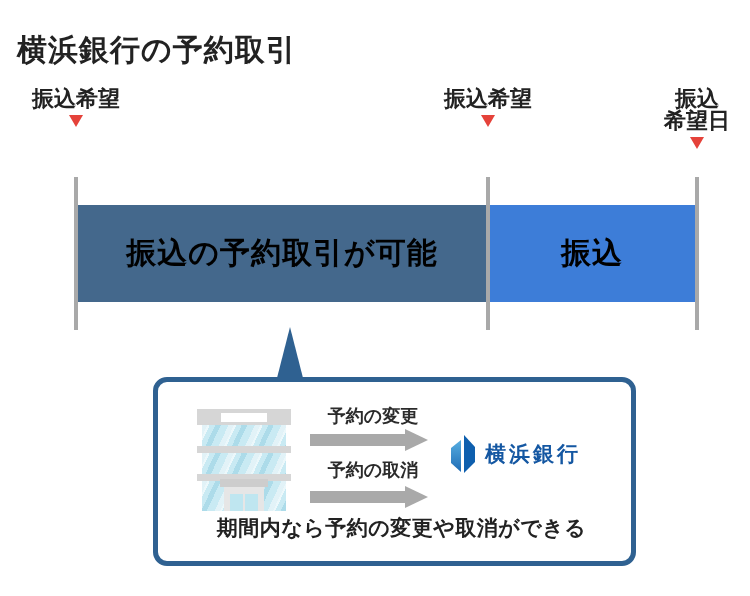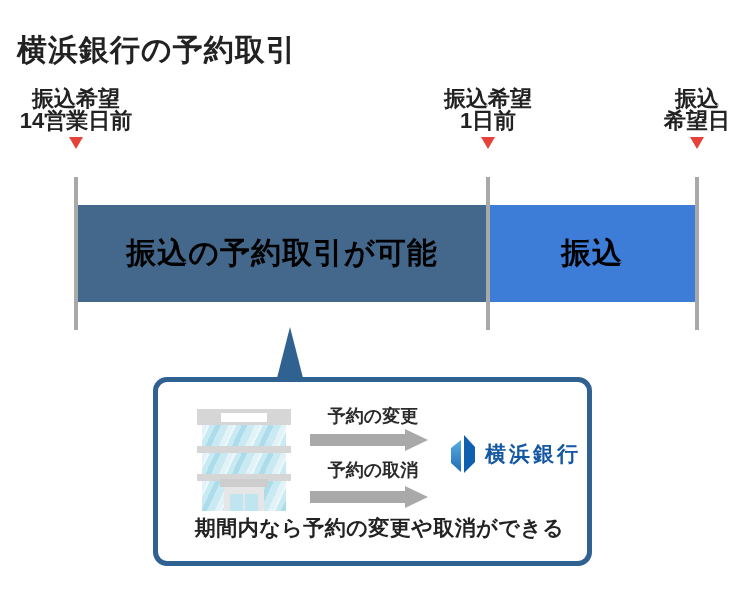--- a/index.html
+++ b/index.html
@@ -24,21 +24,21 @@
   
   .bar{position:absolute;top:205px;height:97px;display:flex;align-items:center;justify-content:center;z-index:1;}
   .bar span{color:#000000;font-weight:bold;font-size:30px;letter-spacing:1px;}
   .bar-dark{left:77px;width:410px;background:#44688C;}
   .bar-light{left:487px;width:210px;background:#3D7DD8;}
   
   .pointer{position:absolute;left:277px;top:327px;width:0;height:0;z-index:2;
     border-left:13px solid transparent;border-right:13px solid transparent;
     border-bottom:51px solid #2F6191;}
   
-  .callout{position:absolute;left:153px;top:377px;width:439px;height:189px;box-sizing:border-box;
+  .callout{position:absolute;left:153px;top:377px;width:483px;height:189px;box-sizing:border-box;
     background:#fff;border:5px solid #2F6191;border-radius:14px;z-index:1;}
   
   .building{position:absolute;left:39px;top:27px;width:94px;height:102px;}
   .b-roof{position:absolute;left:0;right:0;top:0;height:16px;background:#D6D6D6;}
   .b-sign{position:absolute;left:24px;top:4px;width:46px;height:9px;background:#fff;}
   .b-glass{position:absolute;left:5px;right:5px;background:#C9EAF3;
     background-image:repeating-linear-gradient(115deg,rgba(255,255,255,0.65) 0px,rgba(255,255,255,0.65) 7px,rgba(255,255,255,0) 7px,rgba(255,255,255,0) 24px),
       repeating-linear-gradient(115deg,rgba(88,176,205,0.25) 12px,rgba(88,176,205,0.25) 17px,rgba(0,0,0,0) 17px,rgba(0,0,0,0) 24px);}
   .b-g1{top:16px;height:21px;} .b-g2{top:44px;height:21px;} .b-g3{top:72px;height:30px;}
   .b-band{position:absolute;left:0;right:0;height:7px;background:#D6D6D6;}
@@ -63,28 +63,26 @@
 </head>
 <body>
 
 <div class="stage">
 
   <h1 class="title">横浜銀行の予約取引</h1>
 
   <div class="marker m1">
     <div class="marker-label">
       <div>振込希望</div>
-      <div>14営業日前</div>
     </div>
     <div class="marker-tri"></div>
   </div>
   <div class="marker m2">
     <div class="marker-label">
       <div>振込希望</div>
-      <div>1日前</div>
     </div>
     <div class="marker-tri"></div>
   </div>
   <div class="marker m3">
     <div class="marker-label">
       <div>振込</div>
       <div>希望日</div>
     </div>
     <div class="marker-tri"></div>
   </div>

